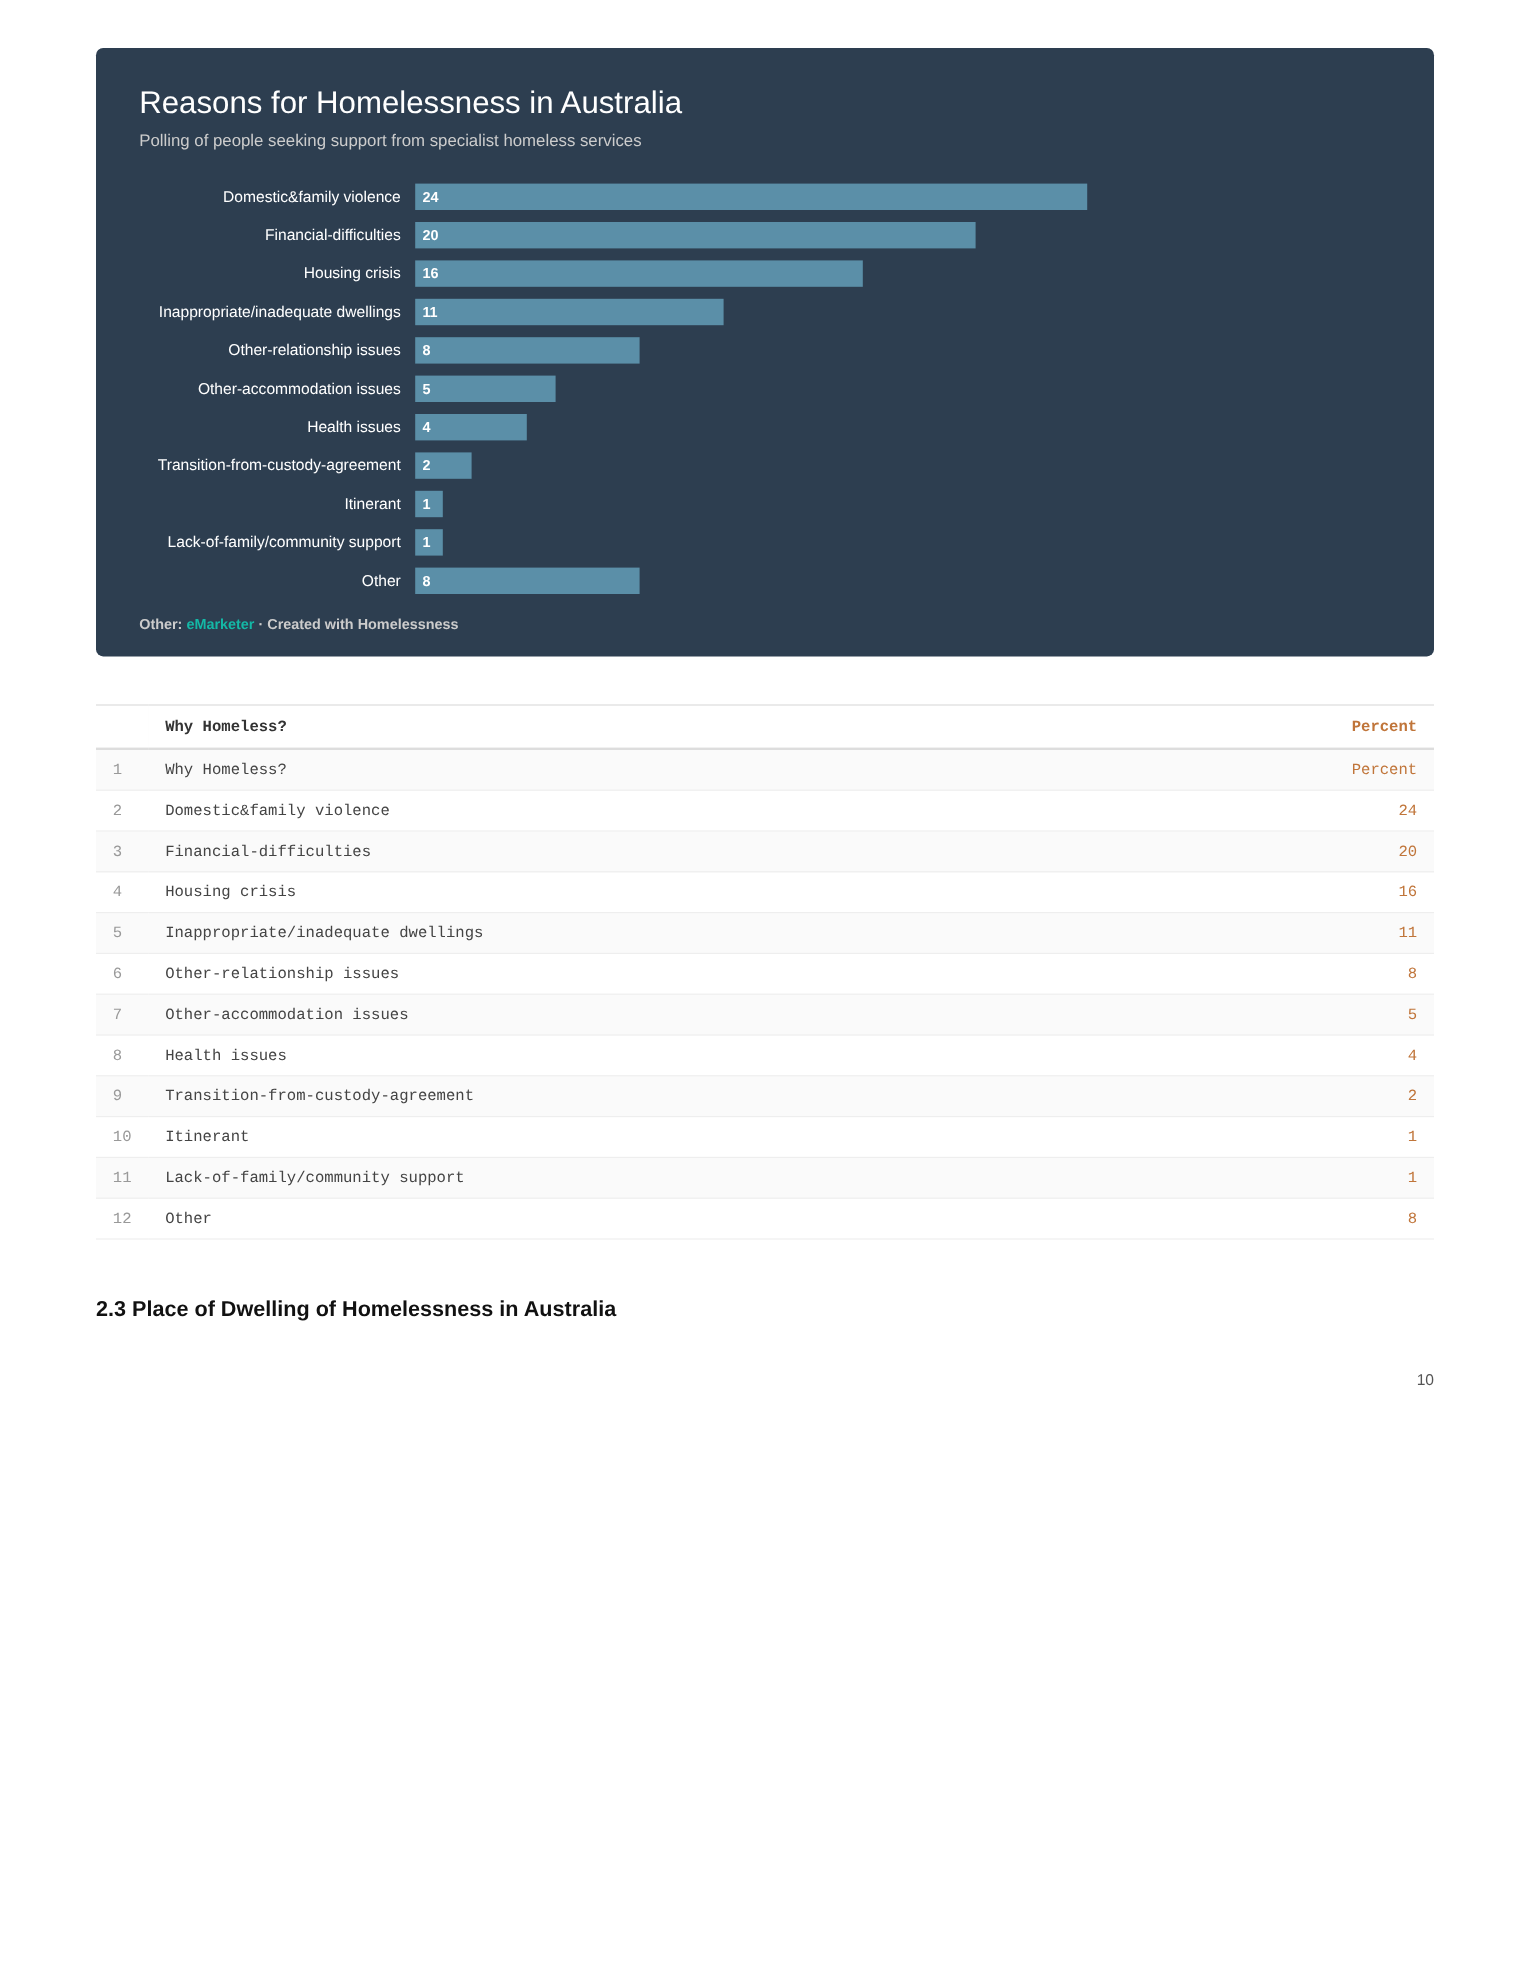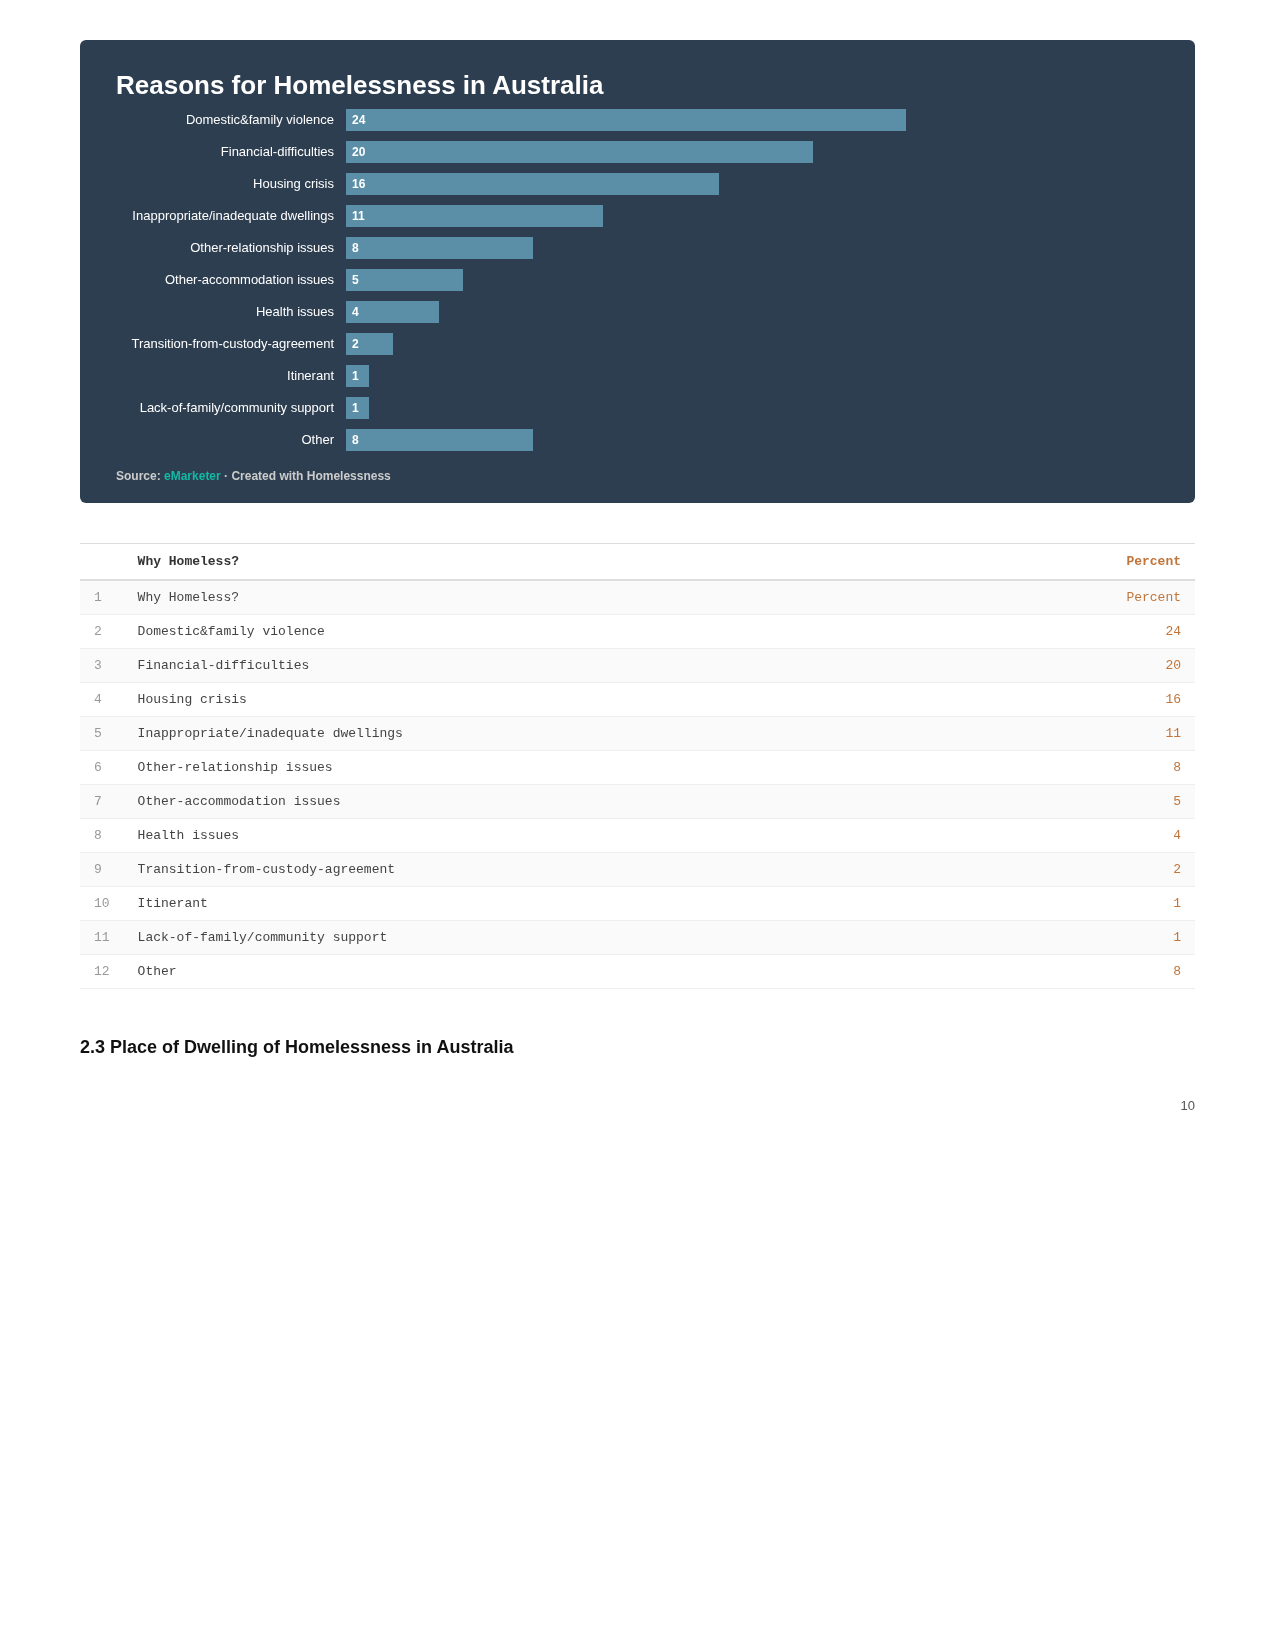--- a/index.html
+++ b/index.html
@@ -15,21 +15,21 @@
     
     .chart-card {
       background: #2d3e50;
       border-radius: 6px;
       padding: 30px 36px 20px 36px;
       margin-bottom: 40px;
     }
     .chart-title {
       color: #fff;
       font-size: 26px;
-      font-weight: bold;
+      font-weight: normal;
       margin-bottom: 8px;
     }
     .chart-subtitle {
       color: #ccc;
       font-size: 14px;
       margin-bottom: 28px;
     }
 
     .chart-row {
       display: flex;
@@ -135,20 +135,21 @@
       font-size: 13px;
       color: #555;
       margin-top: 40px;
     }
   </style>
 </head>
 <body>
 
 <div class="chart-card">
   <div class="chart-title">Reasons for Homelessness in Australia</div>
+  <div class="chart-subtitle">Polling of people seeking support from specialist homeless services</div>
 
   <div id="chart-rows-container">
       <div class="chart-row">
       <div class="chart-label">Domestic&amp;family violence</div>
       <div class="chart-bar-container">
         <div class="chart-bar" style="width:560px;">
           <span class="chart-bar-value">24</span>
         </div>
       </div>
     </div>
@@ -228,21 +229,21 @@
       <div class="chart-label">Other</div>
       <div class="chart-bar-container">
         <div class="chart-bar" style="width:187px;">
           <span class="chart-bar-value">8</span>
         </div>
       </div>
     </div>
     </div>
 
   <div class="chart-source">
-    <span>Source: </span><span style="font-weight:bold;color:#14b8a6;">eMarketer</span><span> · Created with Homelessness</span>
+    <span>Other: </span><span style="font-weight:bold;color:#14b8a6;">eMarketer</span><span> · Created with Homelessness</span>
   </div>
 </div>
 
 <table class="data-table">
   <thead>
     <tr>
       <th class="col-num"></th>
       <th class="col-label">Why Homeless?</th>
       <th class="col-percent">Percent</th>
     </tr>

